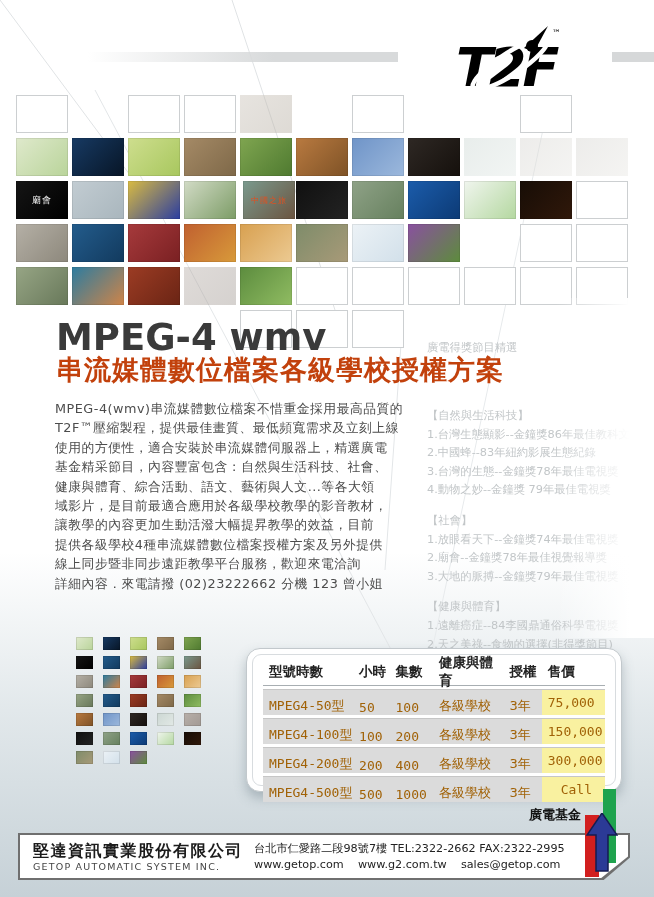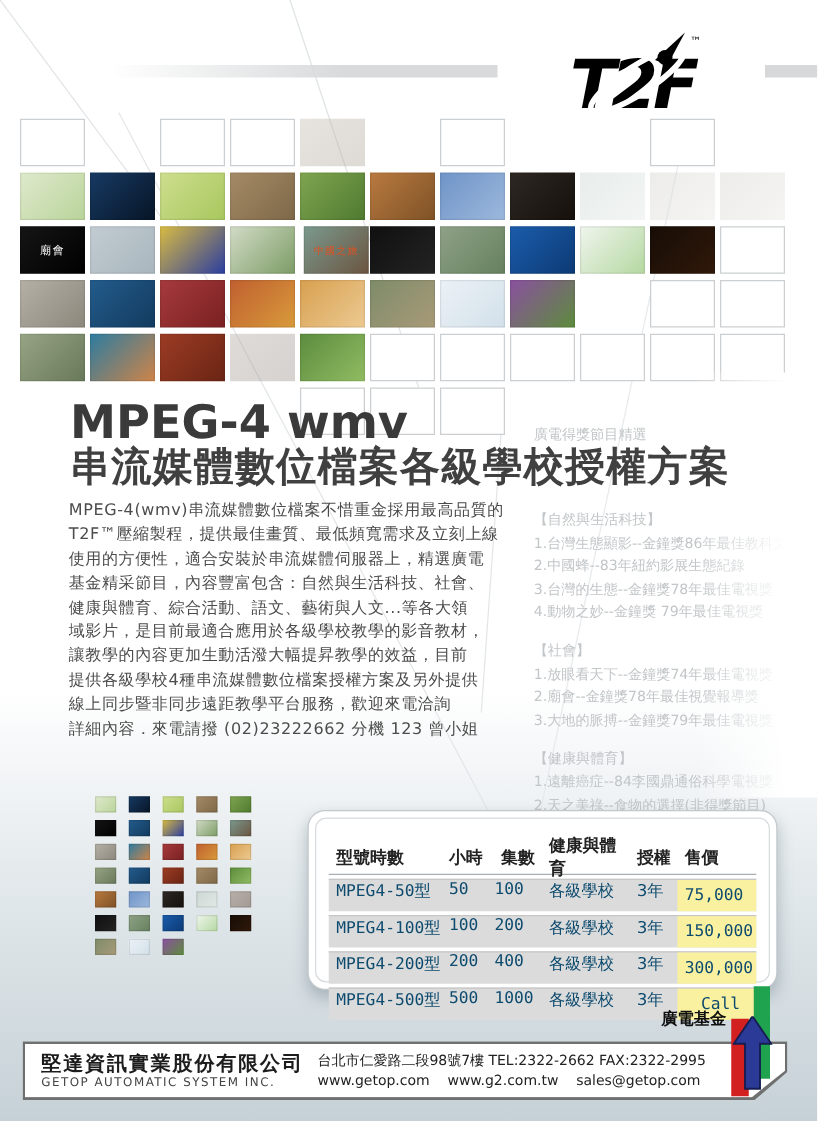--- a/index.html
+++ b/index.html
@@ -20,40 +20,40 @@
   
   #grid{position:absolute;left:16px;top:95px;width:620px;height:256px;z-index:1;}
   .cell{position:absolute;width:52px;height:38px;box-sizing:border-box;}
   .cell.e{background:#fff;border:1px solid #cccfd1;}
   .cell.p{box-shadow:inset 0 0 0 1px rgba(0,0,0,.08);text-align:right;}
   .cell.f{opacity:.45;}
   .cell .lbl{position:absolute;inset:0;display:flex;align-items:center;justify-content:center;
      font-size:9px;color:#fff;letter-spacing:1px;}
   
   .title1{position:absolute;left:56px;top:316px;font-size:37px;font-weight:bold;color:#3a3a3a;z-index:3;}
-  .title2{position:absolute;left:56px;top:352px;font-size:32px;font-weight:bold;color:#404040;
+  .title2{position:absolute;left:56px;top:352px;font-size:27px;font-weight:bold;color:#c2410c;
      letter-spacing:1px;z-index:3;}
   .bodytext{position:absolute;left:55px;top:399px;font-size:12.8px;line-height:19.4px;color:#4c4c4c;
      letter-spacing:.5px;white-space:pre;z-index:2;}
   
   #awards{position:absolute;left:427px;top:302px;font-size:11.3px;color:#c2c6c8;line-height:18.6px;
      white-space:pre;z-index:1;}
   #awards .grp{margin-top:12px;}
   .fade{position:absolute;left:556px;top:298px;width:98px;height:340px;z-index:2;
      background:linear-gradient(90deg,rgba(255,255,255,0),#fff 75%);}
   
   #mini{position:absolute;left:76px;top:637px;width:130px;height:132px;z-index:2;}
   .mcell{position:absolute;width:17px;height:13px;box-shadow:inset 0 0 0 1px rgba(0,0,0,.1);}
   
   #priceCard{position:absolute;left:246px;top:648px;width:374px;height:142px;background:#fff;
      border:1px solid #c2c8cc;border-radius:14px;box-shadow:0 6px 12px rgba(80,100,112,.35);z-index:3;}
-  #priceInner{position:absolute;inset:5px;border:1px solid #d8dcdf;border-radius:9px;padding:18px 10px;box-sizing:border-box;}
+  #priceInner{position:absolute;inset:5px;border:1px solid #d8dcdf;border-radius:9px;padding:4px 10px;box-sizing:border-box;}
   .t-head{display:flex;align-items:center;height:26px;font-size:13.5px;font-weight:bold;color:#222;
      border-bottom:1px solid #a8aeb2;}
-  .t-row{display:flex;align-items:flex-start;height:25px;margin-top:3px;background:#dbdbdb;border-top:1px solid #c6c6c6;font-size:13px;color:#0c4a6e;}
+  .t-row{display:flex;align-items:flex-end;height:25px;margin-top:3px;background:#dbdbdb;border-top:1px solid #c6c6c6;font-size:13px;color:#a16207;}
   .tc{box-sizing:border-box;padding-left:6px;}
   .mono{font-family:"DejaVu Sans Mono","Liberation Mono",monospace;}
   .price{height:100%;display:flex;align-items:center;}
   
   .fund-label{position:absolute;left:529px;top:806px;font-size:13px;font-weight:bold;color:#111;z-index:5;}
   .bar-outer{position:absolute;left:18px;top:833px;width:612px;height:47px;background:#6f6f6f;z-index:4;
      clip-path:polygon(0 0,100% 0,100% 52%,95.7% 100%,0 100%);}
   .bar-inner{position:absolute;inset:2px;background:#fff;display:flex;align-items:center;
      padding-left:13px;gap:11px;box-sizing:border-box;
      clip-path:polygon(0 0,100% 0,100% 50%,95.6% 100%,0 100%);}
@@ -210,21 +210,21 @@
       <div class="mcell" style="left: 0px; top: 114px; background: linear-gradient(135deg, rgb(126, 140, 106), rgb(168, 154, 120));"></div>
       <div class="mcell" style="left: 27px; top: 114px; background: linear-gradient(135deg, rgb(236, 242, 246), rgb(210, 224, 234));"></div>
       <div class="mcell" style="left: 54px; top: 114px; background: linear-gradient(135deg, rgb(138, 80, 160), rgb(93, 140, 60));"></div>
     </div>
 
   <div id="priceCard">
     <div id="priceInner">
         <div class="t-head">
           <div class="tc" style="width: 100px;">型號時數</div>
           <div class="tc" style="width: 40px;">小時</div>
-          <div class="tc" style="width: 48px; text-align: center;">集數</div>
+          <div class="tc" style="width: 48px;">集數</div>
           <div class="tc" style="width: 78px;">健康與體育</div>
           <div class="tc" style="width: 42px;">授權</div>
           <div class="tc" style="width: 70px;">售價</div>
         </div>
         <div class="t-row">
           <div class="tc mono" style="width: 100px;">MPEG4-50型</div>
           <div class="tc mono" style="width: 40px;">50</div>
           <div class="tc mono" style="width: 48px;">100</div>
           <div class="tc" style="width: 78px;">各級學校</div>
           <div class="tc" style="width: 42px;">3年</div>

